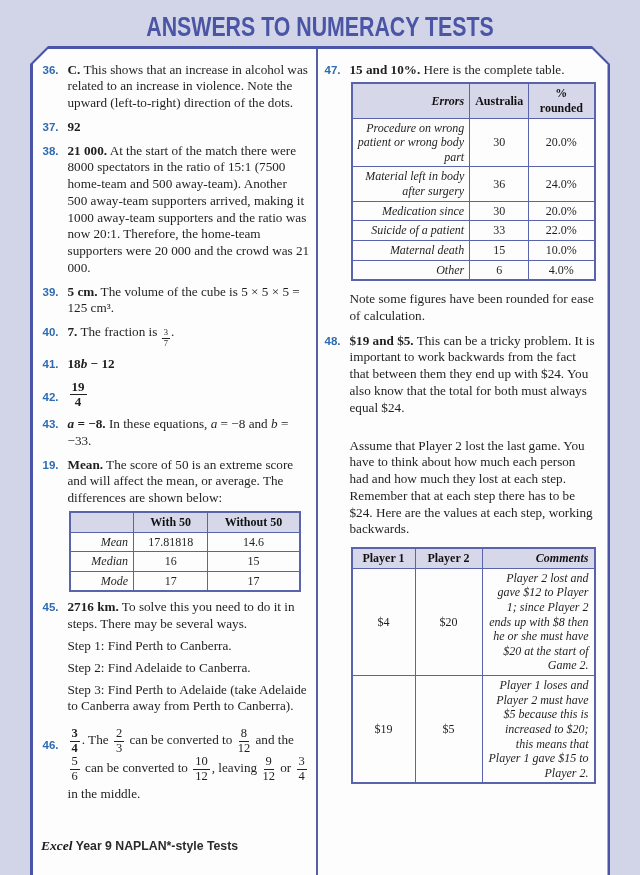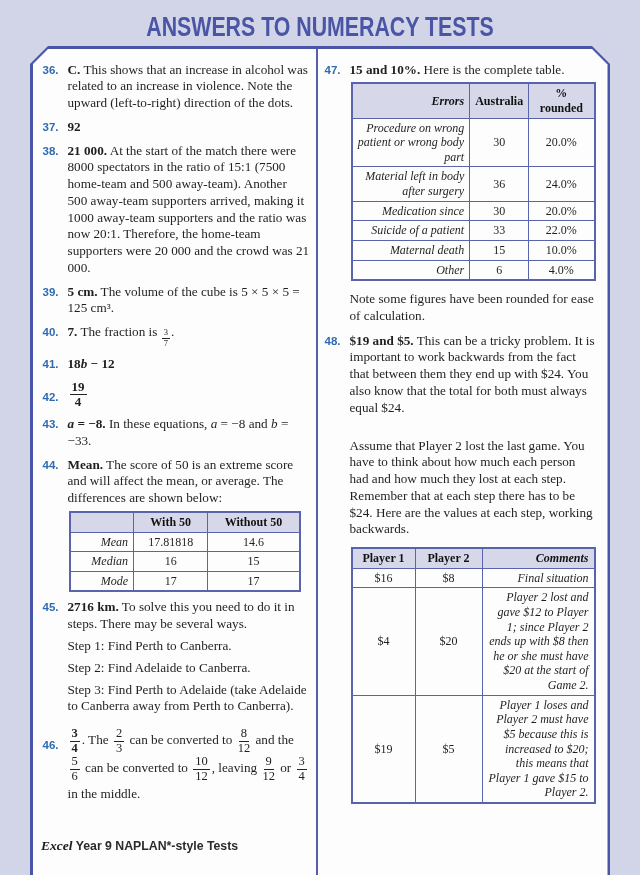--- a/index.html
+++ b/index.html
@@ -131,21 +131,21 @@
             <span class="fd">4</span>
           </span>
       </div>
 
       <div class="q">
         <span class="qnum">43.</span>
         <span class="lead"><span class="var">a</span><span> = −8.</span></span><span> In these equations, </span><span class="var">a</span><span> = −8 and </span><span class="var">b</span><span> = −33.</span>
       </div>
 
       <div class="q">
-        <span class="qnum">44.</span>
+        <span class="qnum">19.</span>
         <span class="lead">Mean.</span><span> The score of 50 is an extreme score and will affect the mean, or average. The differences are shown below:</span>
         <table class="tbl stats-tbl">
           <tbody>
               <tr>
             <th class="lft"></th>
             <th class="ctr">With 50</th>
             <th class="ctr">Without 50</th>
           </tr>
           <tr>
             <td class="lft">Mean</td>
@@ -254,25 +254,20 @@
         <span class="lead">$19 and $5.</span><span> This can be a tricky problem. It is important to work backwards from the fact that between them they end up with $24. You also know that the total for both must always equal $24.</span>
         <p class="para" style="margin-top:21px;">Assume that Player 2 lost the last game. You have to think about how much each person had and how much they lost at each step. Remember that at each step there has to be $24. Here are the values at each step, working backwards.</p>
         <table class="tbl players-tbl" style="margin-top:9px;">
           <tbody>
               <tr>
             <th class="ctr">Player 1</th>
             <th class="ctr">Player 2</th>
             <th class="lft">Comments</th>
           </tr>
           <tr>
-            <td class="ctr">$16</td>
-            <td class="ctr">$8</td>
-            <td class="lft">Final situation</td>
-          </tr>
-          <tr>
             <td class="ctr">$4</td>
             <td class="ctr">$20</td>
             <td class="lft">Player 2 lost and gave $12 to Player 1; since Player 2 ends up with $8 then he or she must have $20 at the start of Game 2.</td>
           </tr>
           <tr>
             <td class="ctr">$19</td>
             <td class="ctr">$5</td>
             <td class="lft">Player 1 loses and Player 2 must have $5 because this is increased to $20; this means that Player 1 gave $15 to Player 2.</td>
           </tr>
         </tbody>

